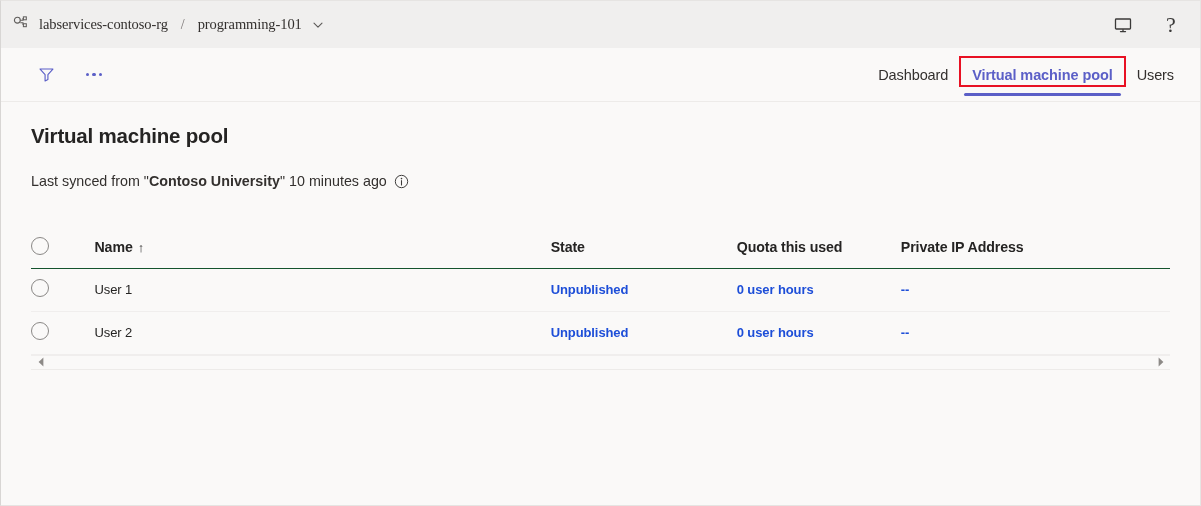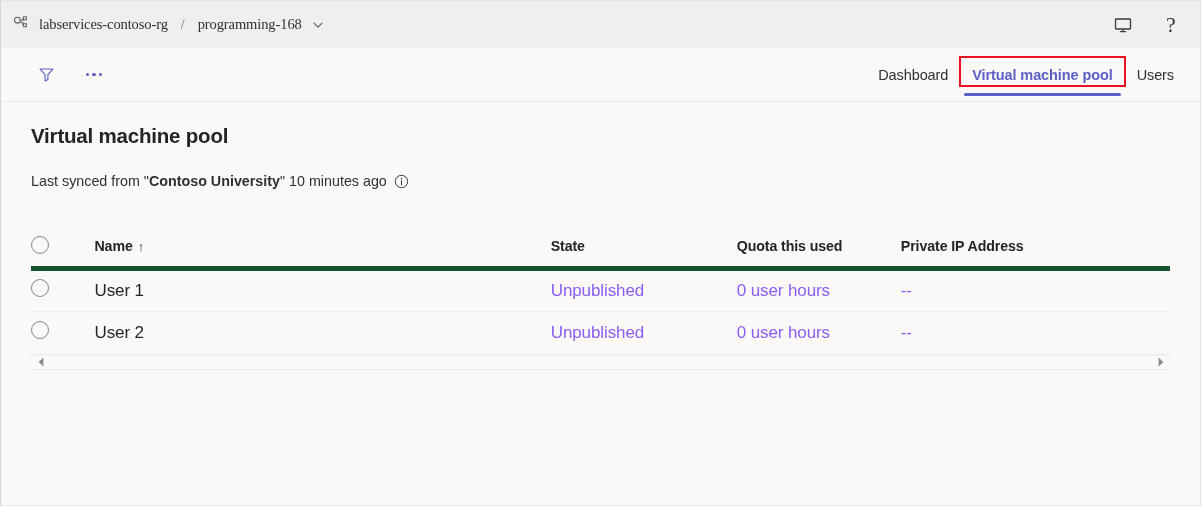--- a/index.html
+++ b/index.html
@@ -248,21 +248,21 @@
   }
 
   .col-sel   { width: 58px; }
   .col-name  { width: 417px; }
   .col-state { width: 170px; }
   .col-quota { width: 150px; }
   .col-ip    { width: 246px; }
 
   .tbl thead tr {
     height: 41px;
-    border-bottom: 5px solid #14532d;
+    border-bottom: 1px solid #14532d;
   }
 
   .tbl thead th {
     font-size: 14.2px;
     font-weight: bold;
     color: #252423;
     letter-spacing: -0.1px;
   }
 
   .sort-arrow {
@@ -271,27 +271,28 @@
     margin-left: 5px;
     color: #252423;
   }
 
   .tbl tbody tr {
     height: 43px;
     border-bottom: 1px solid #f0eeed;
   }
 
   .tbl tbody td {
-    font-size: 17px;
+    font-size: 13px;
     color: #252423;
     letter-spacing: -0.1px;
   }
 
   .tbl tbody td.muted {
-    color: #8b5cf6;
+    color: #1d4ed8;
+    font-weight: bold;
   }
 
   .radio {
     width: 18px;
     height: 18px;
     border: 1.4px solid #8a8886;
     border-radius: 50%;
     display: inline-block;
     background: transparent;
   }
@@ -346,21 +347,21 @@
         <svg width="17" height="17" viewBox="0 0 18 18" fill="none">
           <circle cx="4.6" cy="4.4" r="3.1" stroke="#605e5c" stroke-width="1.2"></circle>
           <path d="M7.7 4.4H10.6V2.2" stroke="#605e5c" stroke-width="1.1"></path>
           <path d="M7.7 7.2h2.9v2.2" stroke="#605e5c" stroke-width="1.1"></path>
           <rect x="11" y="0.9" width="3.1" height="3.1" stroke="#605e5c" stroke-width="1.1"></rect>
           <rect x="11" y="8.2" width="3.1" height="3.1" stroke="#605e5c" stroke-width="1.1"></rect>
         </svg>
       </span>
       <span class="crumb-link">labservices-contoso-rg</span>
       <span class="crumb-sep">/</span>
-      <span class="crumb-current">programming-168</span>
+      <span class="crumb-current">programming-101</span>
       <span class="chev-down">
         <svg width="12" height="12" viewBox="0 0 12 12" fill="none">
           <path d="M2 4.2L6 8.2L10 4.2" stroke="#5c5a58" stroke-width="1.1" stroke-linecap="round" stroke-linejoin="round"></path>
         </svg>
       </span>
     </div>
 
     <div class="topbar-right">
       <span class="topbar-icon">
         <svg width="20" height="20" viewBox="0 0 20 20" fill="none">

